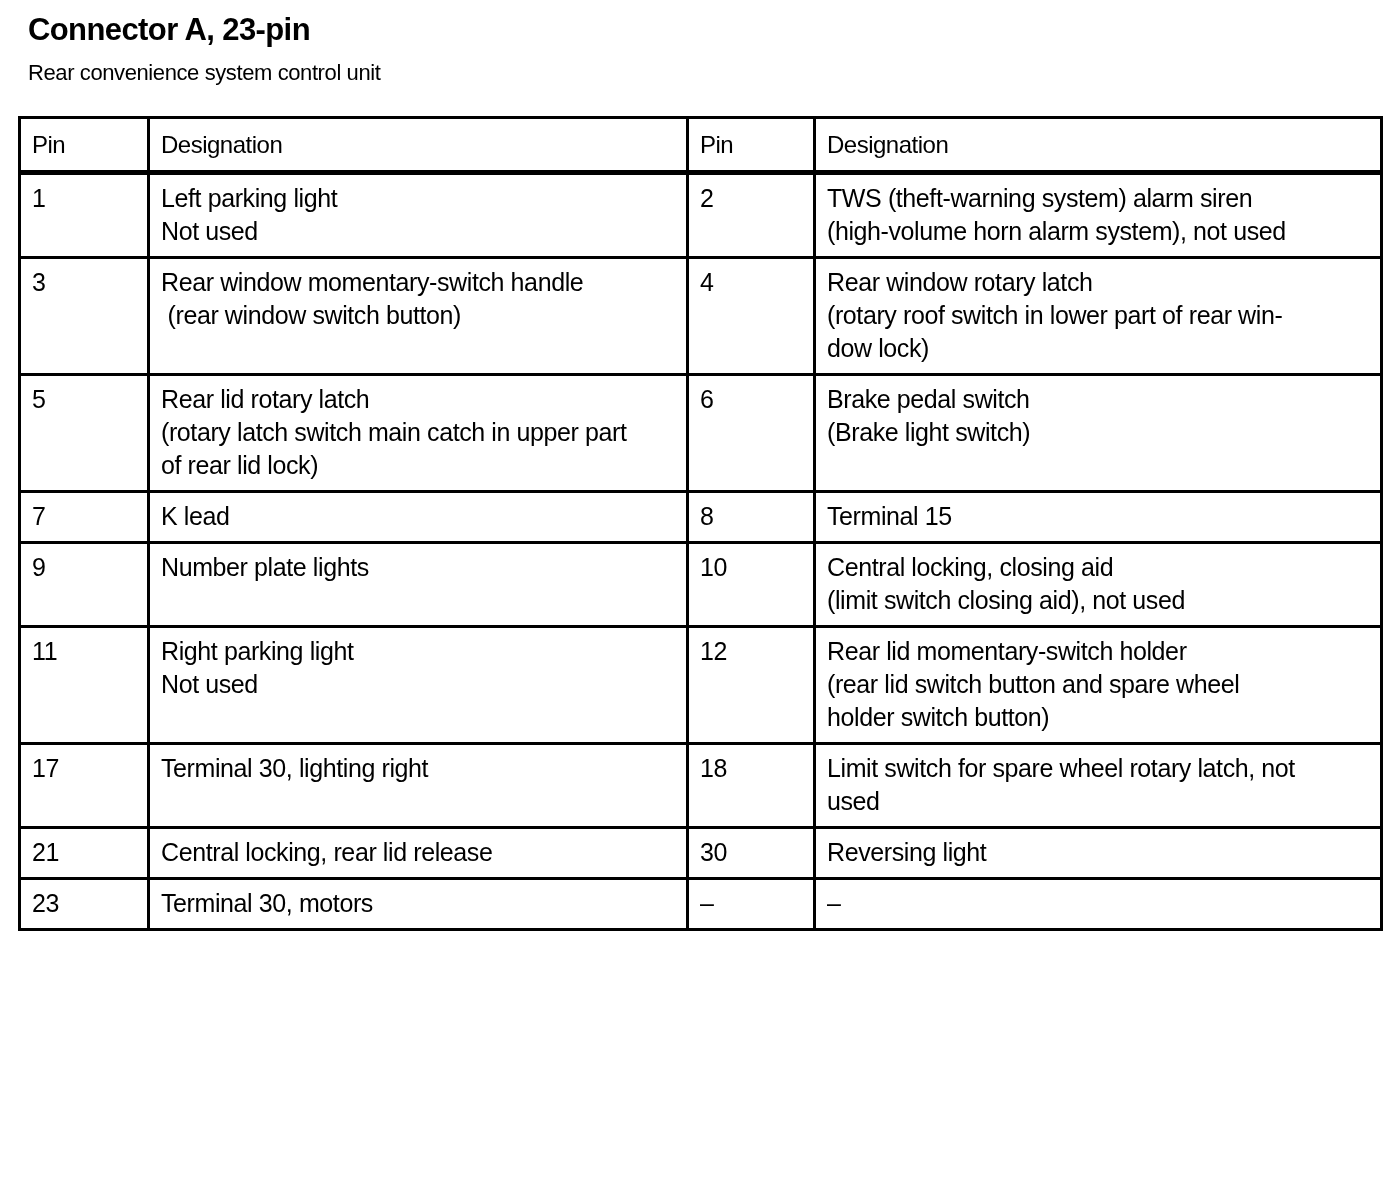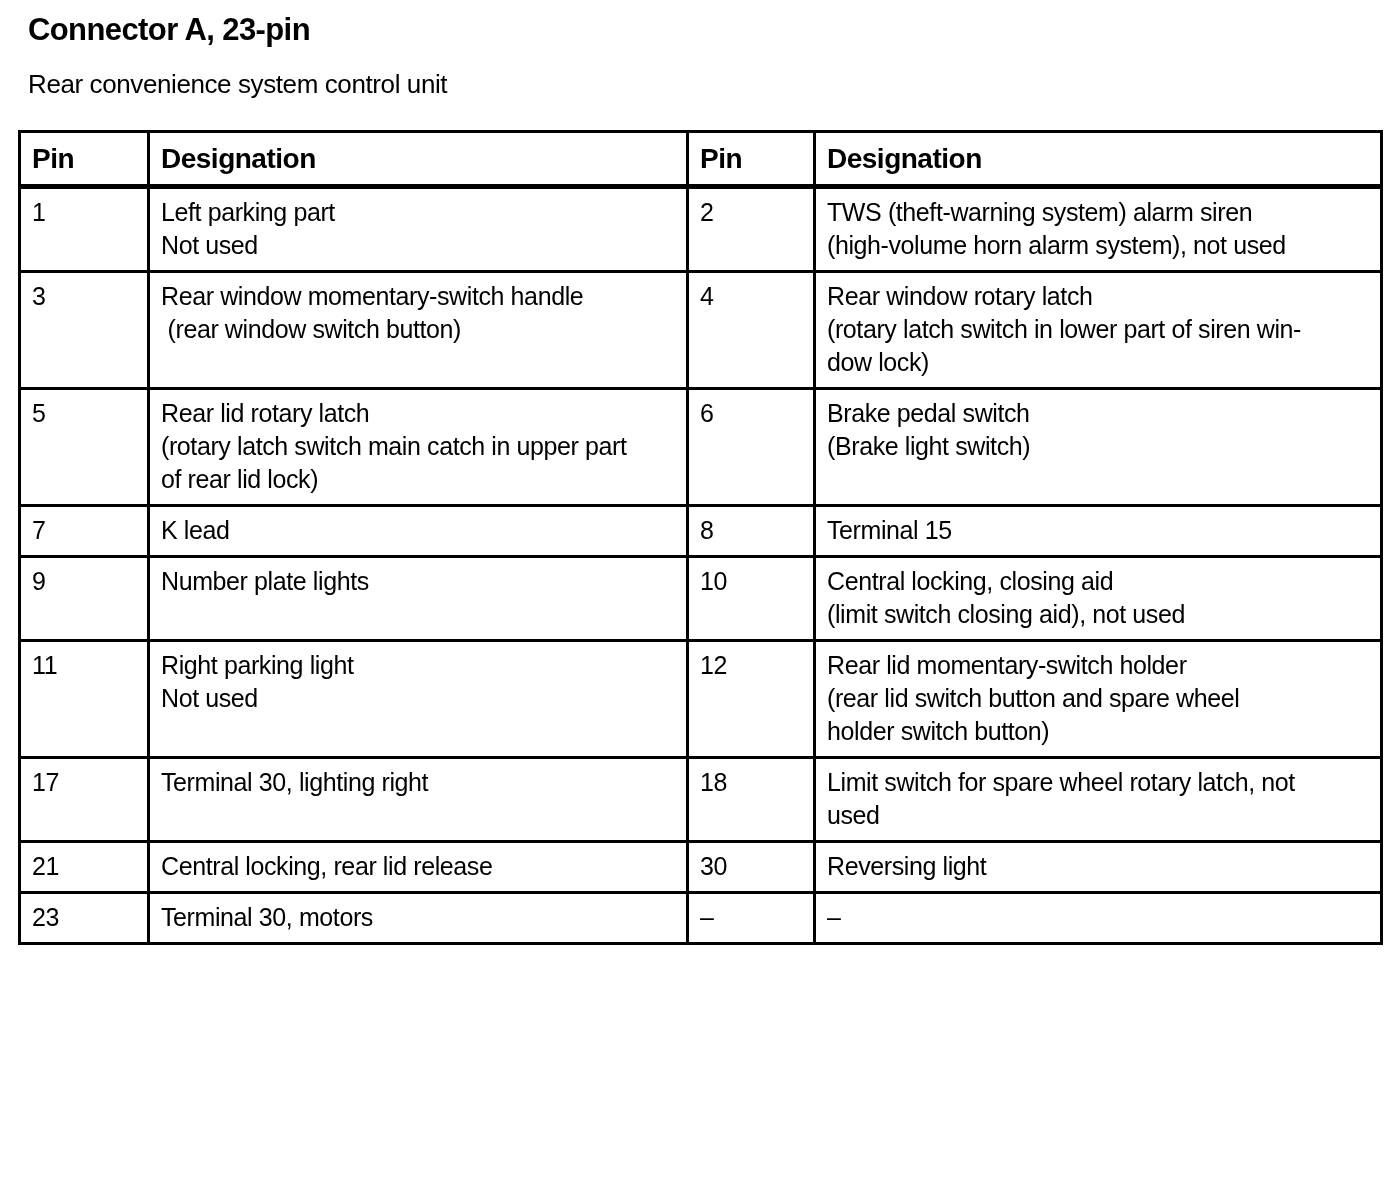--- a/index.html
+++ b/index.html
@@ -18,23 +18,23 @@
     padding: 6px 10px 0 18px;
     overflow: hidden;
   }
   .doc-title {
     font-size: 31px;
     font-weight: bold;
     margin: 6px 0 0 10px;
     letter-spacing: -0.6px;
   }
   .doc-subtitle {
-    font-size: 26px;
+    font-size: 22px;
     font-weight: normal;
-    margin: 21px 0 0 10px;
+    margin: 12px 0 0 10px;
   }
   table.pinout {
     border-collapse: collapse;
     table-layout: fixed;
     width: 1362px;
     margin-top: 30px;
   }
   col.c-pin-left { width: 129px; }
   col.c-des-left { width: 539px; }
   col.c-pin-right { width: 127px; }
@@ -42,22 +42,22 @@
   table.pinout th,
   table.pinout td {
     border: 3px solid #000000;
     vertical-align: top;
     text-align: left;
     padding: 7px 10px 8px 11px;
     font-size: 25px;
     line-height: 33px;
   }
   table.pinout thead th {
-    font-size: 28px;
-    font-weight: bold;
+    font-size: 24px;
+    font-weight: normal;
     border-bottom: 5px solid #000000;
     padding-top: 9px;
     padding-bottom: 9px;
     letter-spacing: -0.5px;
   }
   .designation-line, .pin-number {
     white-space: pre;
   }
 </style>
 </head>
@@ -81,39 +81,39 @@
         <th>Pin</th>
         <th>Designation</th>
         <th>Pin</th>
         <th>Designation</th>
       </tr>
     </thead>
     <tbody>
         <tr>
           <td><span class="pin-number">1</span></td>
           <td>
-            <div class="designation-line">Left parking part</div>
+            <div class="designation-line">Left parking light</div>
             <div class="designation-line">Not used</div>
           </td>
           <td><span class="pin-number">2</span></td>
           <td>
             <div class="designation-line">TWS (theft-warning system) alarm siren</div>
             <div class="designation-line">(high-volume horn alarm system), not used</div>
           </td>
         </tr>
         <tr>
           <td><span class="pin-number">3</span></td>
           <td>
             <div class="designation-line">Rear window momentary-switch handle</div>
             <div class="designation-line"> (rear window switch button)</div>
           </td>
           <td><span class="pin-number">4</span></td>
           <td>
             <div class="designation-line">Rear window rotary latch</div>
-            <div class="designation-line">(rotary latch switch in lower part of siren win-</div>
+            <div class="designation-line">(rotary roof switch in lower part of rear win-</div>
             <div class="designation-line">dow lock)</div>
           </td>
         </tr>
         <tr>
           <td><span class="pin-number">5</span></td>
           <td>
             <div class="designation-line">Rear lid rotary latch</div>
             <div class="designation-line">(rotary latch switch main catch in upper part</div>
             <div class="designation-line">of rear lid lock)</div>
           </td>

